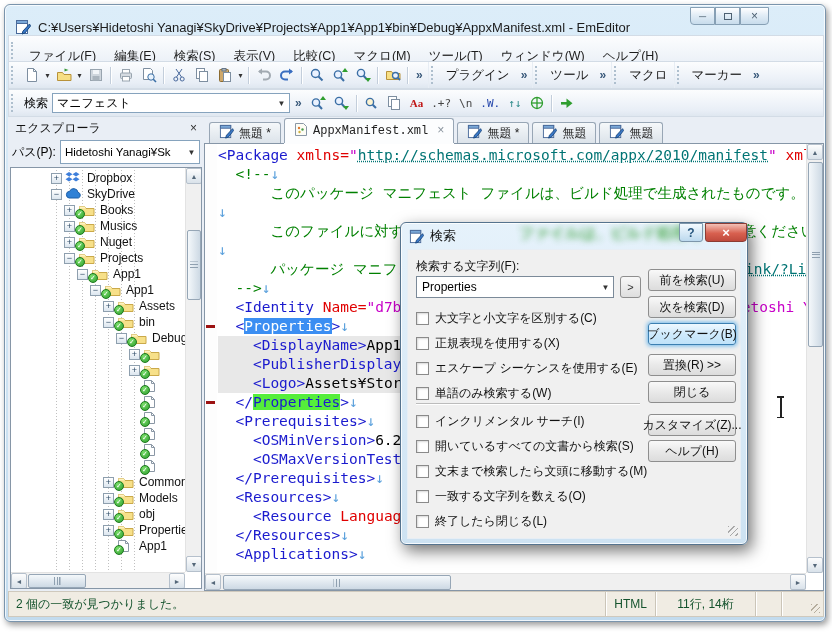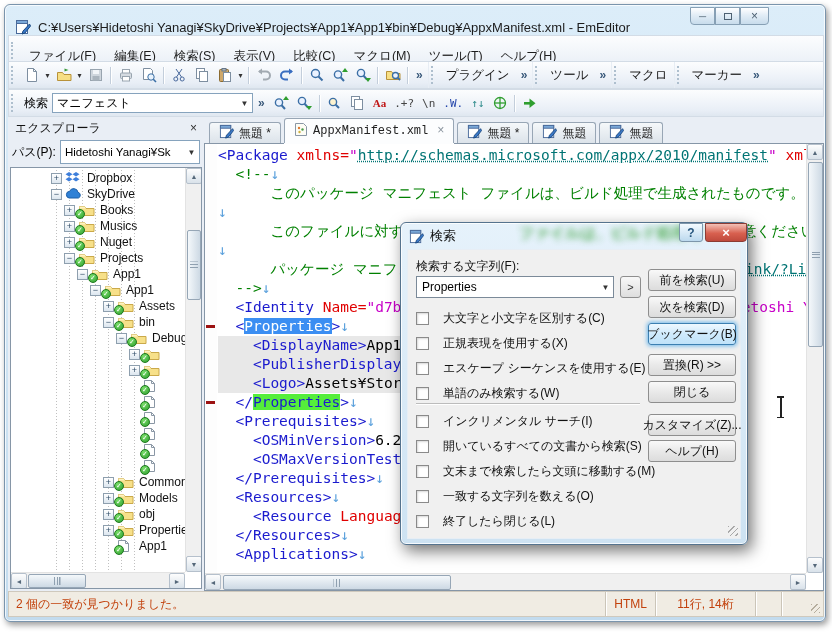--- a/index.html
+++ b/index.html
@@ -26,21 +26,21 @@
   .grip{width:5px;height:70%;border-left:2px dotted #aebfce;margin:0 4px 0 2px;}
   .menu-item{font-size:12.5px;color:#1d1d1d;padding:3px 9px;}
   .tbtn{width:23px;height:22px;display:flex;align-items:center;justify-content:center;border-radius:3px;}
   .tbtn svg{display:block;}
   .darr{font-size:8px;color:#333;width:9px;text-align:center;}
   .tsep{width:1px;height:17px;background:#c3cedb;box-shadow:1px 0 0 #fff;margin:0 3px;}
   .chev{font-size:12px;color:#39597a;padding:0 5px;font-weight:bold;}
   .tgroup{display:flex;align-items:center;height:100%;border-left:1px solid #e7edf4;}
   .tgroup-label{font-size:12.5px;color:#1d1d1d;padding:0 6px;}
   .glyph-icon{font-size:11px;color:#444;padding:0 4px;font-family:"DejaVu Sans Mono",monospace;}
-  .find-combo{width:201px;height:20px;background:#fff;border:1px solid #86a3bd;display:flex;align-items:center;
+  .find-combo{width:238px;height:20px;background:#fff;border:1px solid #86a3bd;display:flex;align-items:center;
      font-size:12px;padding-left:4px;margin-left:4px;}
   .combo-arrow{margin-left:auto;width:15px;height:100%;display:flex;align-items:center;justify-content:center;
      font-size:8px;color:#333;}
   .find-label{font-size:12px;padding-left:4px;}
   
   .main{position:absolute;left:3px;top:112px;width:816px;height:474px;background:#e9eef5;}
   
   .explorer{position:absolute;left:0;top:0;width:196px;height:474px;}
   .exp-header{height:22px;display:flex;align-items:center;padding:0 7px;font-size:12px;color:#111;}
   .exp-close{margin-left:auto;font-size:12px;color:#333;}
@@ -93,21 +93,21 @@
   .bm-dash{position:absolute;left:1px;width:9px;height:3px;background:#9c1212;}
   .code{position:absolute;left:13px;top:0;right:17px;bottom:17px;overflow:hidden;
      font-family:"DejaVu Sans Mono",monospace;font-size:14.5px;line-height:19px;white-space:pre;padding-top:2px;color:#000;}
   .line{height:19px;}
   .line.gray{background:linear-gradient(#e8e8e8,#e8e8e8) no-repeat 0 0 / 530px 100%;}
   .seg-t{color:#1a1ace;} .seg-a{color:#e00000;} .seg-v{color:#c800c8;} .seg-c{color:#008000;}
   .seg-u{color:#007474;text-decoration:underline dotted;} .seg-w{color:#5aa0dc;} .seg-x{color:#000;}
   .seg-sb{background:#3b8ef2;color:#fff;} .seg-sg{background:#55ee3b;color:#1a1ace;}
   
   .statusbar{position:absolute;left:3px;top:586px;width:816px;height:26px;background:#f0ece3;
-     border:1px solid #cfc9bd;display:flex;align-items:center;font-size:12px;color:#c2410c;}
+     border:1px solid #cfc9bd;display:flex;align-items:center;font-size:12px;color:#14532d;}
   .status-msg{padding-left:7px;}
   .scell{border-left:1px solid #cbc5b8;box-shadow:inset 1px 0 0 #fff;height:100%;
      display:flex;align-items:center;justify-content:center;padding:0 8px;white-space:nowrap;}
   .sgrip{width:16px;height:100%;position:relative;}
   .sgrip::after{content:"";position:absolute;right:3px;bottom:3px;width:9px;height:9px;
      background:repeating-linear-gradient(135deg,#b5ad9d 0 1px,transparent 1px 4px);}
   
   .dialog{position:absolute;left:400px;top:222px;width:348px;height:323px;
      background:linear-gradient(#e6f2fb,#cde2f2);border:1px solid #55738e;border-radius:6px;
      box-shadow:4px 6px 16px rgba(0,0,0,.55), inset 0 0 0 1px rgba(255,255,255,.8);}
@@ -123,21 +123,21 @@
      border-radius:0 0 4px 3px;background:linear-gradient(#f3c0b6,#d8604f 55%,#bf4a3d);color:#fff;
      font-size:13px;font-weight:bold;display:flex;align-items:center;justify-content:center;z-index:3;}
   .dlg-body{position:absolute;left:6px;top:26px;width:334px;height:290px;background:#f0f0f0;
      border:1px solid #e7eef5;}
   .dlg-label{position:absolute;left:8px;top:8px;font-size:12px;color:#111;}
   .dlg-combo{position:absolute;left:8px;top:26px;width:198px;height:22px;background:#fff;
      border:1px solid #7b8a99;display:flex;align-items:center;font-size:12px;padding-left:5px;}
   .dlg-expand{position:absolute;left:212px;top:26px;width:21px;height:22px;font-size:11px;
      background:linear-gradient(#f8f8f8,#dedede);border:1px solid #8e8e8e;border-radius:3px;
      display:flex;align-items:center;justify-content:center;color:#333;}
-  .chk-row{position:absolute;left:8px;display:flex;align-items:center;gap:14px;font-size:12px;color:#111;}
+  .chk-row{position:absolute;left:8px;display:flex;align-items:center;gap:6px;font-size:12px;color:#111;}
   .chk-box{width:13px;height:13px;background:#fff;border:1px solid #8a8a8a;box-shadow:inset 1px 1px 2px #d8d8d8;flex:none;}
   .dlg-sep{position:absolute;left:8px;top:153px;width:224px;height:1px;background:#bcbcbc;box-shadow:0 1px 0 #fff;}
   .dlg-btn{position:absolute;left:240px;width:88px;height:22px;font-size:12px;color:#111;
      background:linear-gradient(#f9f9f9,#e9e9e9 50%,#dcdcdc);border:1px solid #8e8e8e;border-radius:3px;
      display:flex;align-items:center;justify-content:center;white-space:nowrap;}
   .dlg-btn.focused{border:1px solid #3c7fb1;box-shadow:0 0 4px 1px #6db7ea;
      background:linear-gradient(#eef8ff,#cfeafc 50%,#bfe2f9);}
   .dlg-grip{position:absolute;right:2px;bottom:2px;width:10px;height:10px;
      background:repeating-linear-gradient(135deg,#a9a9a9 0 1px,transparent 1px 4px);}
   
@@ -169,20 +169,21 @@
   <div class="bar menubar">
     <span class="grip"></span>
     <div id="menu-items" style="display:flex;">
         <div class="menu-item">ファイル(F)</div>
         <div class="menu-item">編集(E)</div>
         <div class="menu-item">検索(S)</div>
         <div class="menu-item">表示(V)</div>
         <div class="menu-item">比較(C)</div>
         <div class="menu-item">マクロ(M)</div>
         <div class="menu-item">ツール(T)</div>
+        <div class="menu-item">ウィンドウ(W)</div>
         <div class="menu-item">ヘルプ(H)</div>
       </div>
   </div>
 
   <div class="bar toolbar1">
     <span class="grip"></span>
     <span class="tbtn">
         <svg width="16" height="16">
           <path d="M3.5 1.5h6l3 3v10h-9z" fill="#fff" stroke="#7d8ea0"></path>
           <path d="M9.5 1.5v3h3" fill="none" stroke="#7d8ea0"></path>

